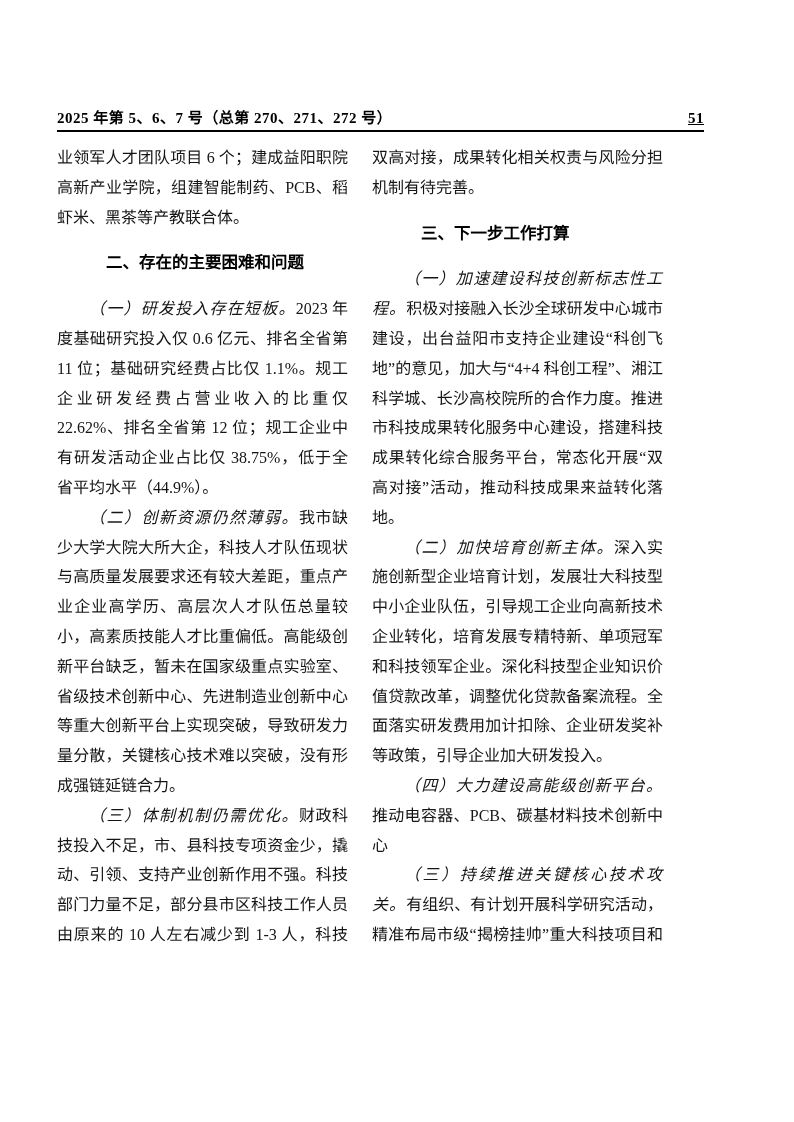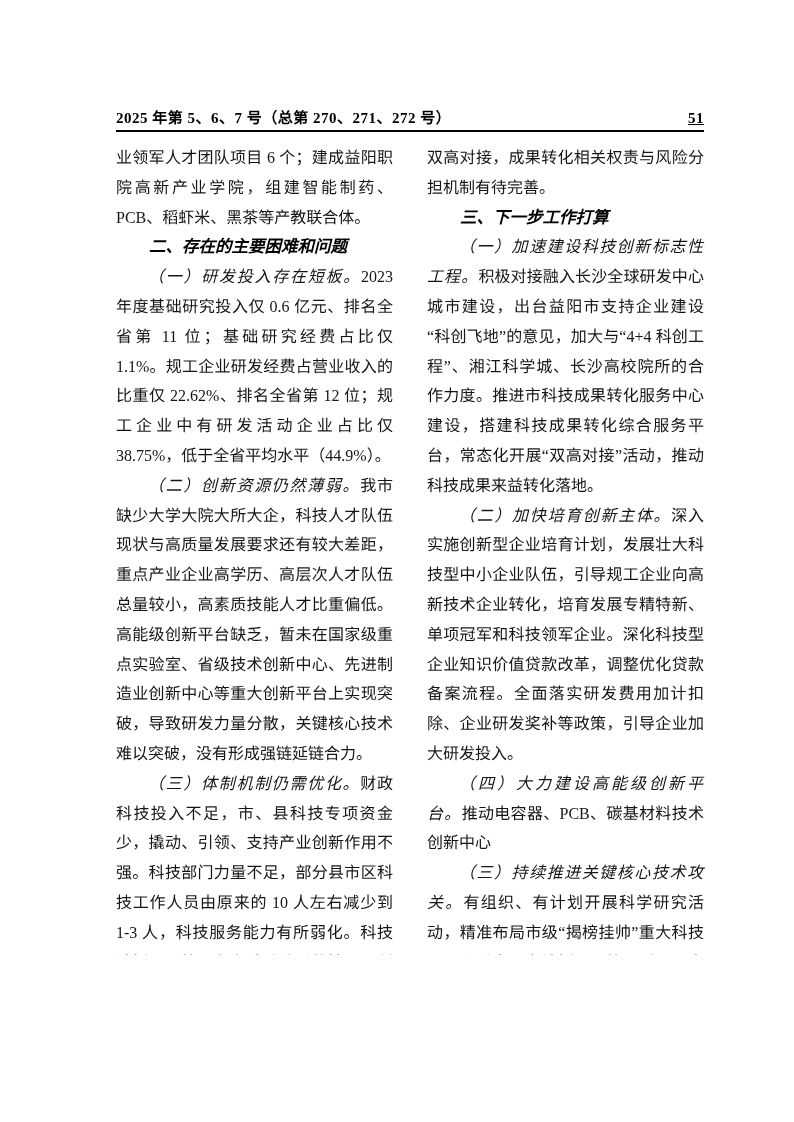--- a/index.html
+++ b/index.html
@@ -6,67 +6,65 @@
     margin: 0;
     padding: 0;
     background: #ffffff;
   }
   .page {
     position: relative;
     width: 794px;
     height: 955px;
     background: #ffffff;
     box-sizing: border-box;
-    padding: 106px 90px 0 116px;
+    padding: 106px 90px 0 57px;
     font-family: "Liberation Serif", serif;
     color: #111111;
   }
   .page-header {
     display: flex;
     justify-content: space-between;
     align-items: flex-end;
     border-bottom: 2.5px solid #000000;
     padding-bottom: 3px;
     font-family: "Liberation Serif", serif;
     font-weight: bold;
     font-size: 15px;
     letter-spacing: 0.5px;
     color: #000000;
   }
   .issue-info { white-space: nowrap; }
   .page-number { white-space: nowrap; text-decoration: underline; }
   .columns {
     display: flex;
-    gap: 34px;
+    gap: 24px;
     margin-top: 11px;
-    justify-content: center;
   }
   .column {
     width: 291px;
     font-size: 16px;
     line-height: 29.8px;
     text-align: justify;
     color: #151515;
   }
   .column p {
     margin: 0;
     text-indent: 2em;
   }
   .column p.continuation {
     text-indent: 0;
   }
   .section-heading {
-    margin: 0;
+    margin: 16px;
     font-size: 16.5px;
     line-height: 29.8px;
     font-weight: bold;
     text-indent: 2em;
     font-family: "Liberation Sans", sans-serif;
     color: #000000;
-    font-style: italic;
   }
   .lead {
     font-style: italic;
     letter-spacing: 1px;
   }
 </style>
 </head>
 <body>
 
 <div class="page">

